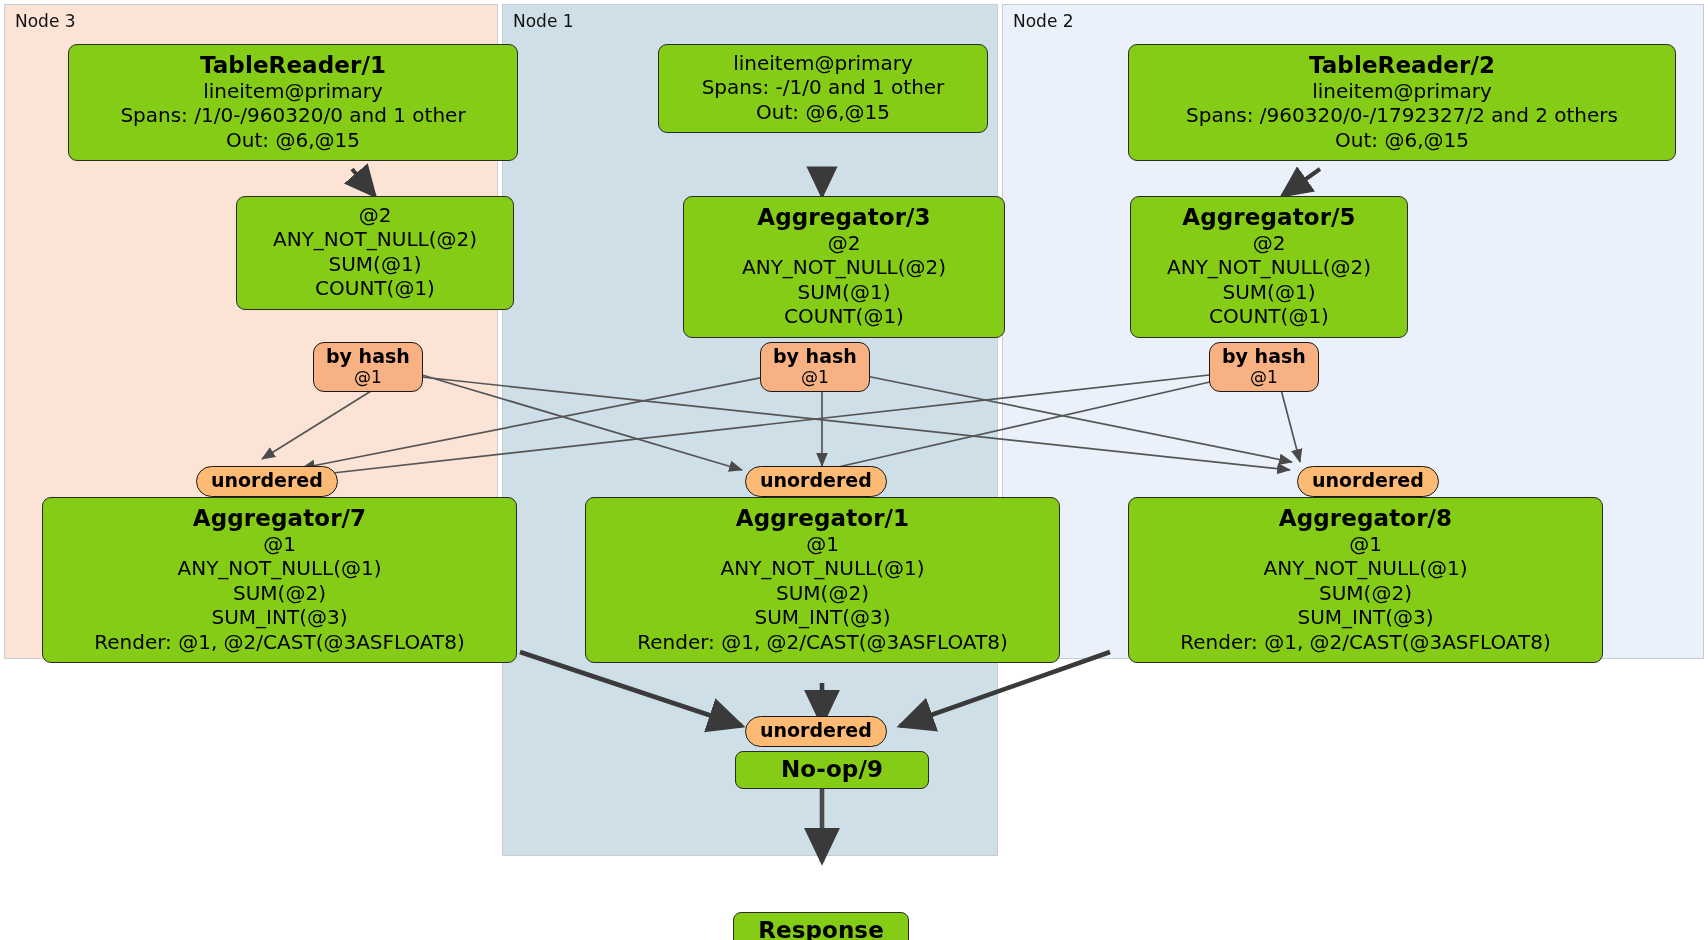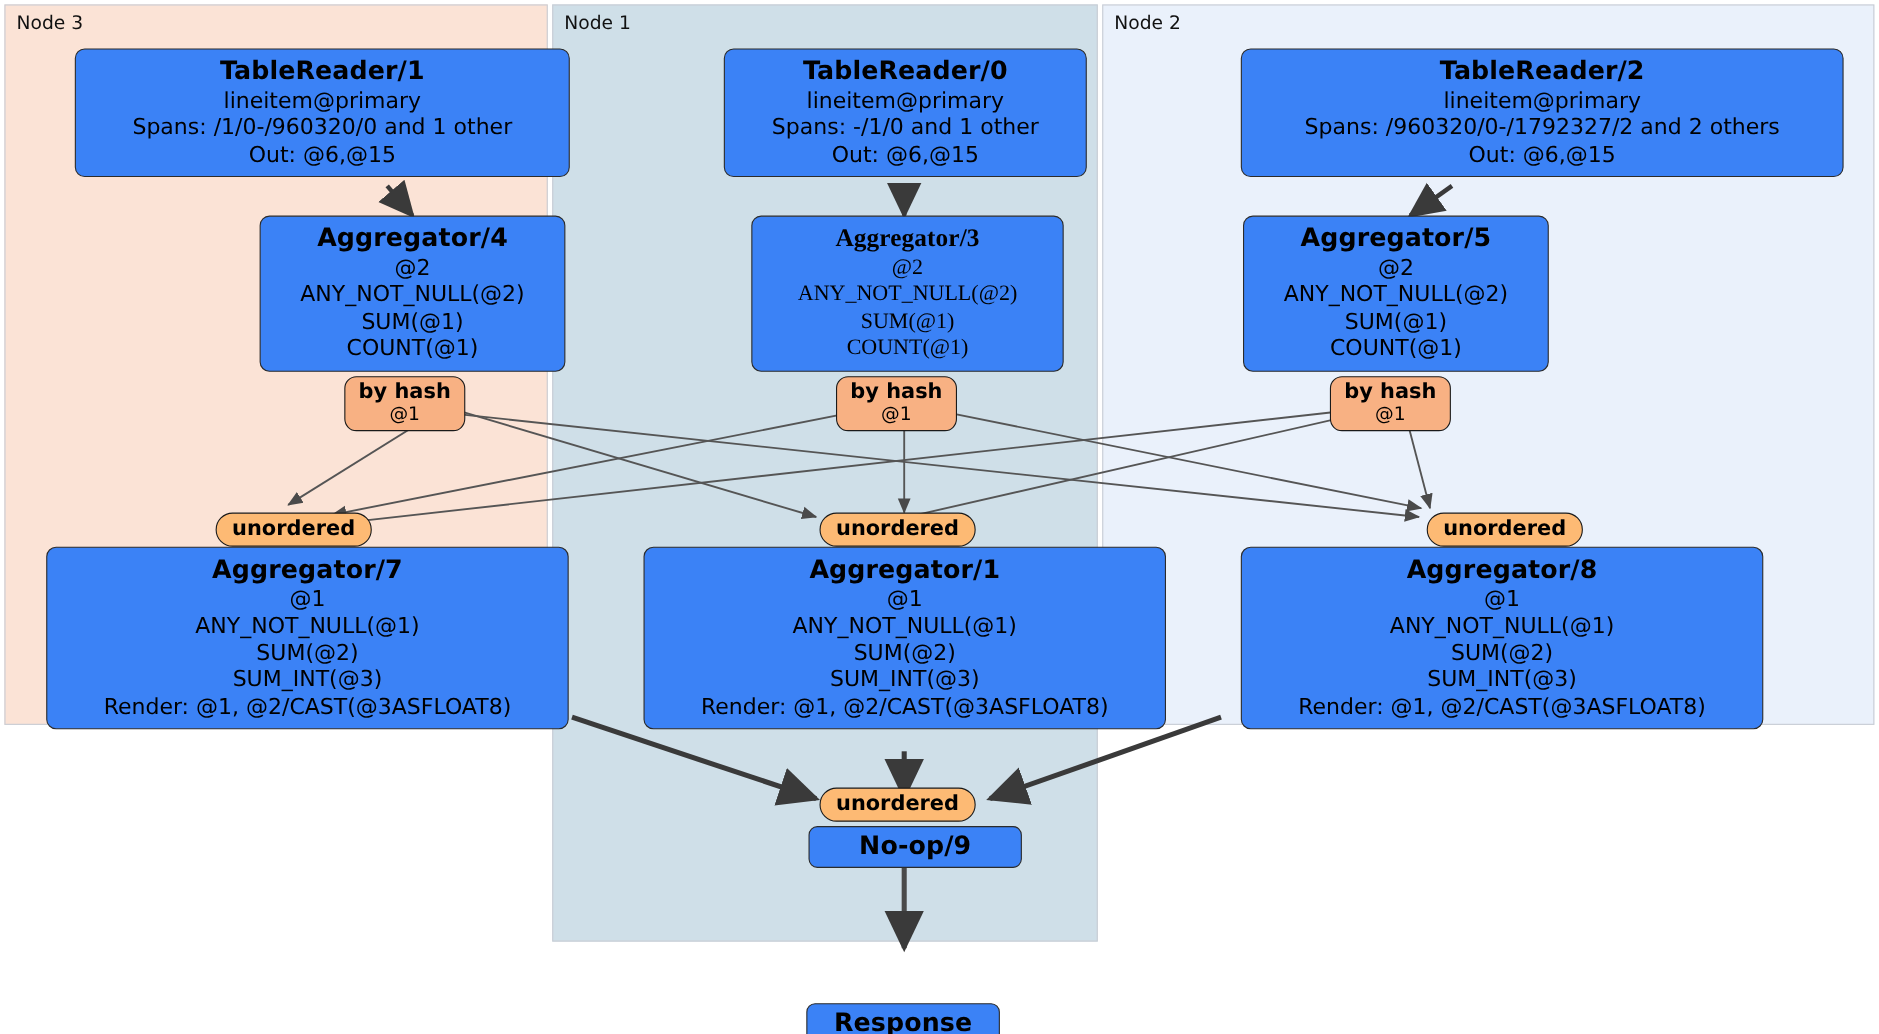--- a/index.html
+++ b/index.html
@@ -14,21 +14,21 @@
   
   .panel{position:absolute;box-sizing:border-box;border:1px solid #c8ccd4;}
   .panel-label{
     position:absolute;left:10px;top:6px;
     font-size:17px;color:#111;white-space:nowrap;
   }
 
   
   .proc{
     position:absolute;box-sizing:border-box;
-    background:#3b82f6;border:1.6px solid #2b2b2b;border-radius:9px;
+    background:#84cc16;border:1.6px solid #2b2b2b;border-radius:9px;
     text-align:center;color:#000;
     padding:6px 10px 8px 10px;
     line-height:1.22;
   }
   .proc .ttl{font-weight:bold;font-size:23px;letter-spacing:.1px;}
   .proc .ln{font-size:20px;white-space:nowrap;}
 
   
   .proc.compact{padding:3px 16px 5px 16px;border-radius:8px;}
   .proc.compact .ttl{font-size:23px;}
@@ -97,21 +97,20 @@
   </svg>
 
   <div class="proc" style="left:68px;top:44px;width:450px;">
     <div class="ttl">TableReader/1</div>
     <div class="ln">lineitem@primary</div>
     <div class="ln">Spans: /1/0-/960320/0 and 1 other</div>
     <div class="ln">Out: @6,@15</div>
   </div>
 
   <div class="proc" style="left:236px;top:196px;width:278px;">
-    <div class="ttl">Aggregator/4</div>
     <div class="ln">@2</div>
     <div class="ln">ANY_NOT_NULL(@2)</div>
     <div class="ln">SUM(@1)</div>
     <div class="ln">COUNT(@1)</div>
   </div>
 
   <div class="pill hash" style="left:313px;top:342px;">
     <div class="p1">by hash</div>
     <div class="p2">@1</div>
   </div>
@@ -123,27 +122,26 @@
   <div class="proc" style="left:42px;top:497px;width:475px;">
     <div class="ttl">Aggregator/7</div>
     <div class="ln">@1</div>
     <div class="ln">ANY_NOT_NULL(@1)</div>
     <div class="ln">SUM(@2)</div>
     <div class="ln">SUM_INT(@3)</div>
     <div class="ln">Render: @1, @2/CAST(@3ASFLOAT8)</div>
   </div>
 
   <div class="proc" style="left:658px;top:44px;width:330px;">
-    <div class="ttl">TableReader/0</div>
     <div class="ln">lineitem@primary</div>
     <div class="ln">Spans: -/1/0 and 1 other</div>
     <div class="ln">Out: @6,@15</div>
   </div>
 
-  <div class="proc" style="left:683px;top:196px;width:284px;font-family:Liberation Serif, serif;">
+  <div class="proc" style="left:683px;top:196px;width:322px;">
     <div class="ttl">Aggregator/3</div>
     <div class="ln">@2</div>
     <div class="ln">ANY_NOT_NULL(@2)</div>
     <div class="ln">SUM(@1)</div>
     <div class="ln">COUNT(@1)</div>
   </div>
 
   <div class="pill hash" style="left:760px;top:342px;">
     <div class="p1">by hash</div>
     <div class="p2">@1</div>

